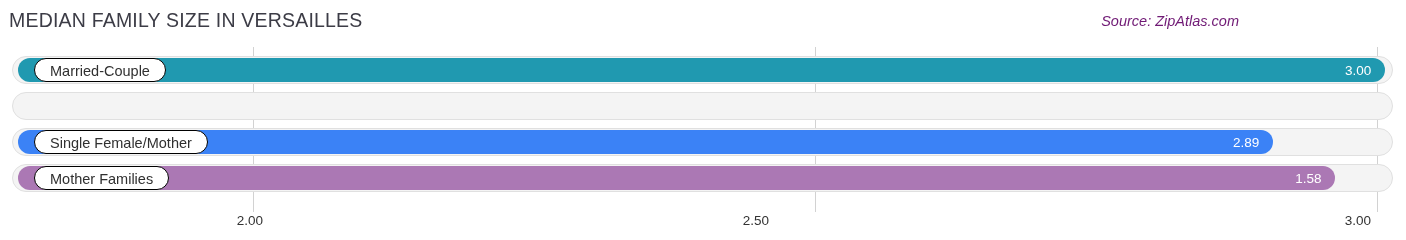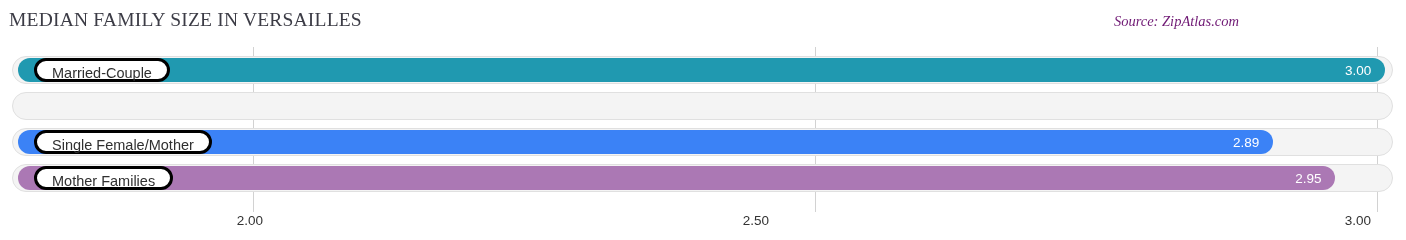--- a/index.html
+++ b/index.html
@@ -12,21 +12,21 @@
     height: 233px;
     font-family: "Liberation Sans", sans-serif;
     position: relative;
     overflow: hidden;
   }
 
   
   #chart-header {
     position: absolute;
     left: 0; top: 0;
-    width: 1251px; height: 45px; font-family: Liberation Serif, serif;
+    width: 1251px; height: 45px;
   }
   #chart-title {
     position: absolute;
     left: 9px; top: 9px;
     font-size: 19.5px;
     letter-spacing: 0.2px;
     color: #3c3c46;
     white-space: nowrap;
   }
   #source-note {
@@ -84,21 +84,21 @@
     white-space: nowrap;
   }
   .bar-label {
     position: absolute;
     left: 22px; top: 50%;
     transform: translateY(-50%);
     height: 24px;
     line-height: 24px;
     padding: 0 15px;
     background: #ffffff;
-    border: 3px solid #000000;
+    border: 1px solid #000000;
     border-radius: 12px;
     font-size: 14.5px;
     color: #303030;
     white-space: nowrap;
     box-sizing: border-box;
   }
 
   
   #x-axis {
     position: absolute;
@@ -145,21 +145,21 @@
     <div class="bar-track"></div>
     <div class="bar-fill" style="width:90.9%;background:#3b82f6;">
       <span class="bar-value">2.89</span>
     </div>
     <div class="bar-label">Single Female/Mother</div>
   </div>
 
   <div class="bar-row" style="top:119px;">
     <div class="bar-track"></div>
     <div class="bar-fill" style="width:95.4%;background:#ab78b4;">
-      <span class="bar-value">2.95</span>
+      <span class="bar-value">1.58</span>
     </div>
     <div class="bar-label">Mother Families</div>
   </div>
 
   <div id="x-axis">
     <span class="x-tick" style="left:253px;margin-left:16px;">2.00</span>
     <span class="x-tick" style="left:775px;">2.50</span>
     <span class="x-tick" style="left:1377px;">3.00</span>
   </div>
 

